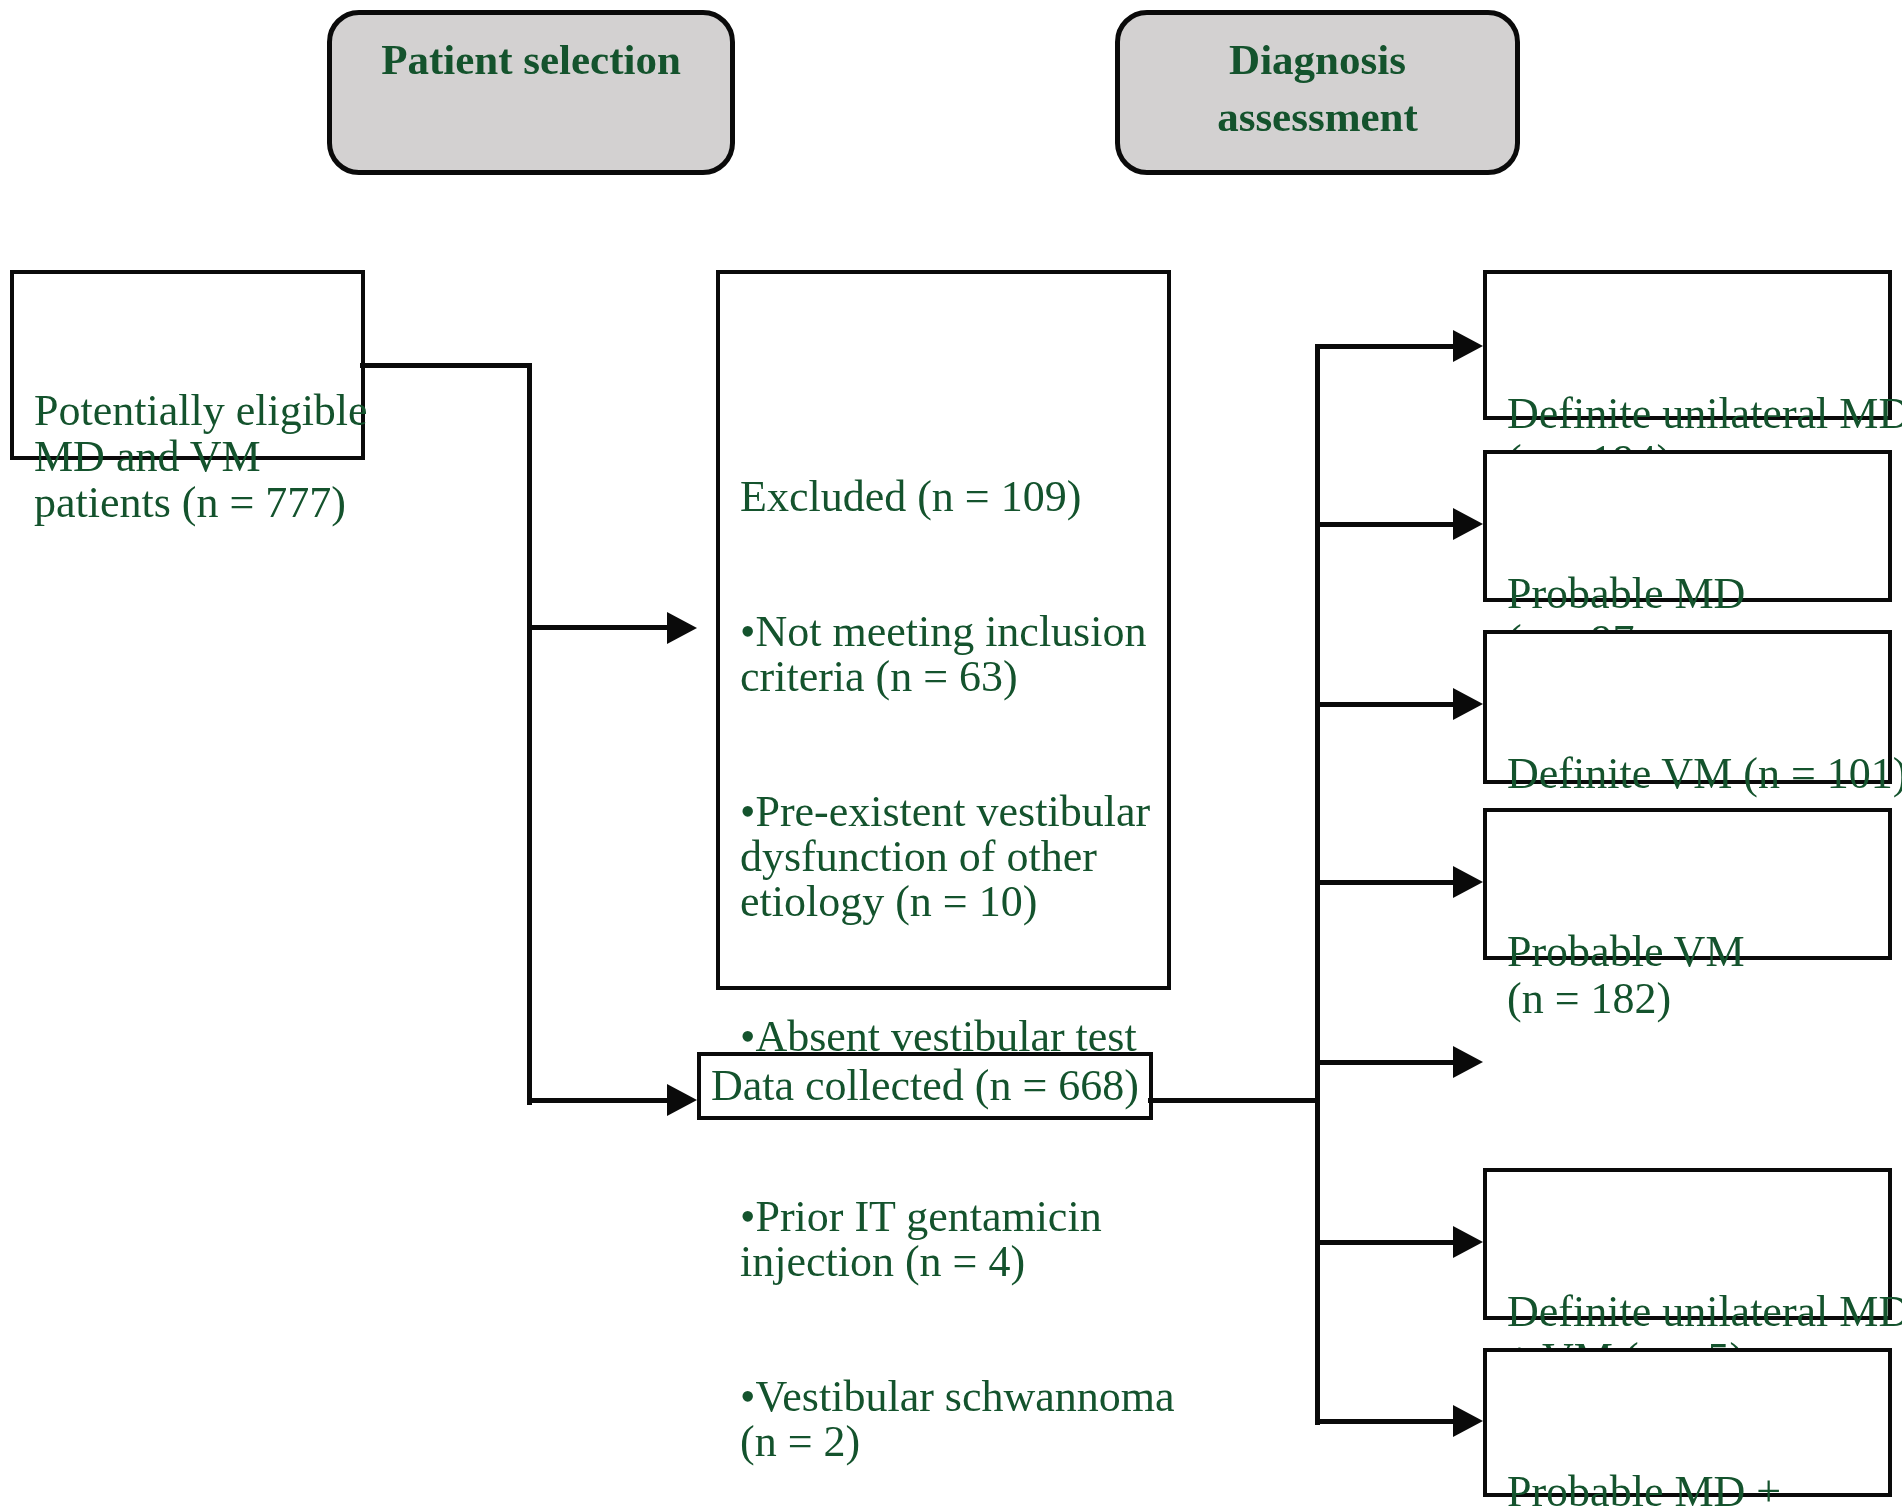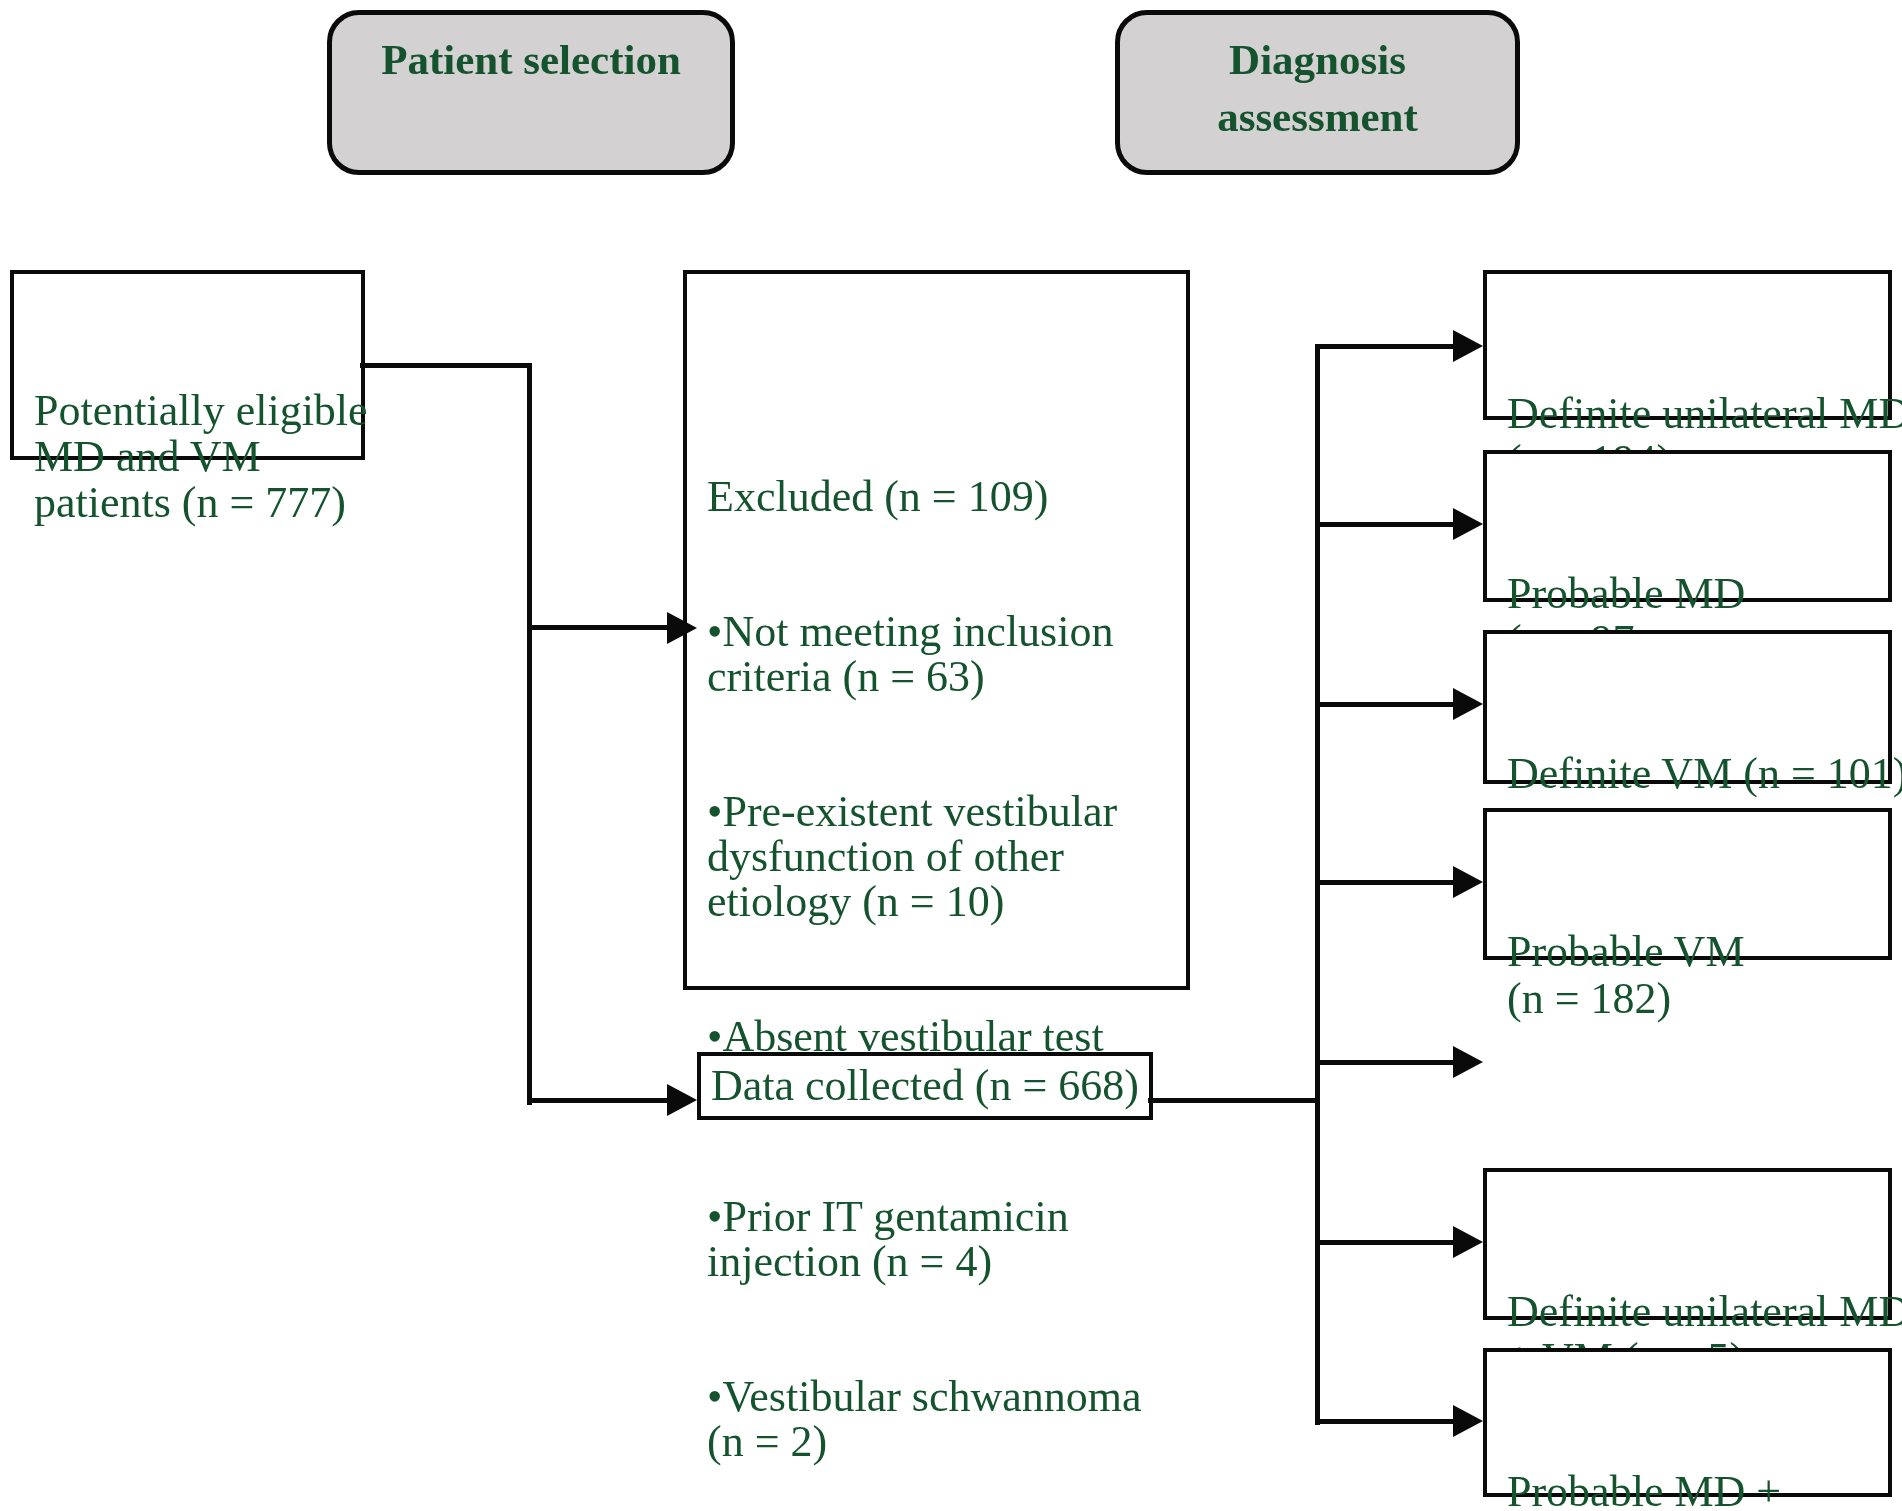--- a/index.html
+++ b/index.html
@@ -77,21 +77,21 @@
 
   <div class="hdr" style="left:1115px; top:10px; width:405px; height:165px;">Diagnosis
 assessment</div>
 
   <div class="box" style="left:10px; top:270px; width:355px; height:190px;">
     <div class="inner" style="padding:22px 20px;">Potentially eligible
 MD and VM
 patients (n = 777)</div>
   </div>
 
-  <div class="box excluded-box" style="left:683px; top:270px; width:507px; height:720px;">
+  <div class="box excluded-box" style="left:716px; top:270px; width:455px; height:720px;">
     <div class="inner">
       <div>Excluded (n = 109)</div>
       <div>•Not meeting inclusion
 criteria (n = 63)</div>
       <div>•Pre-existent vestibular
 dysfunction of other
 etiology (n = 10)</div>
       <div>•Absent vestibular test
 reports (n = 4)</div>
       <div>•Prior IT gentamicin

